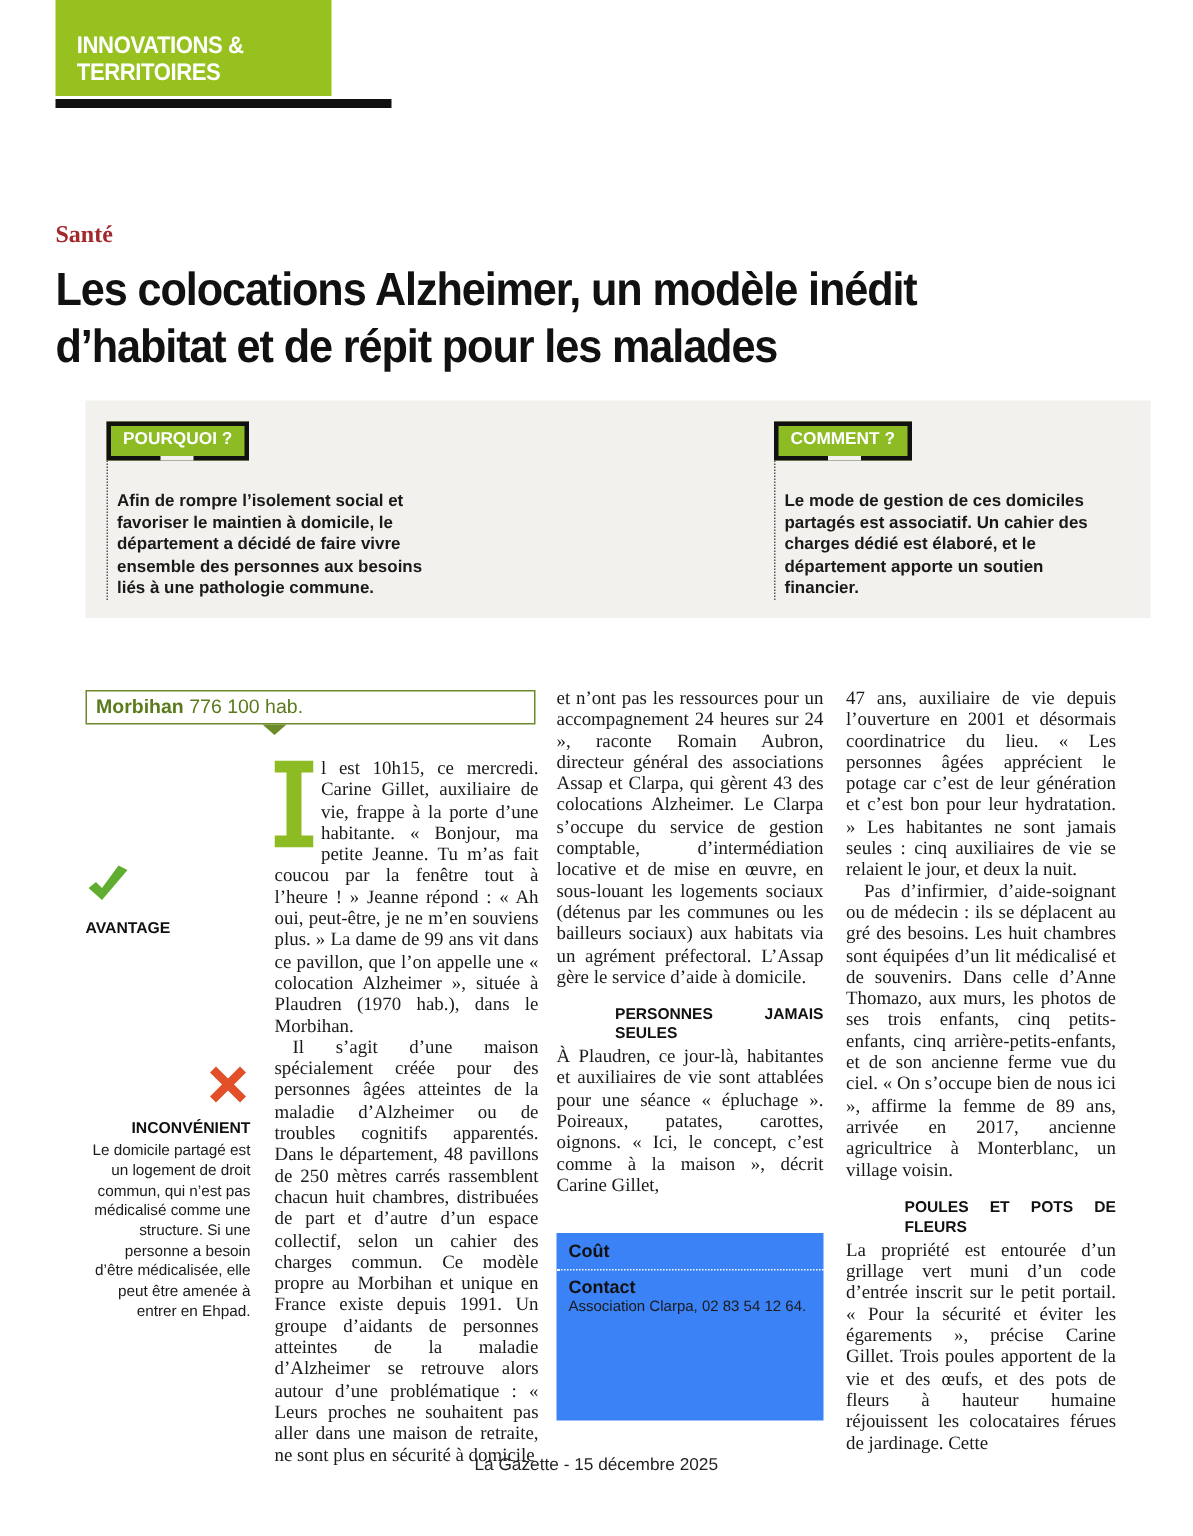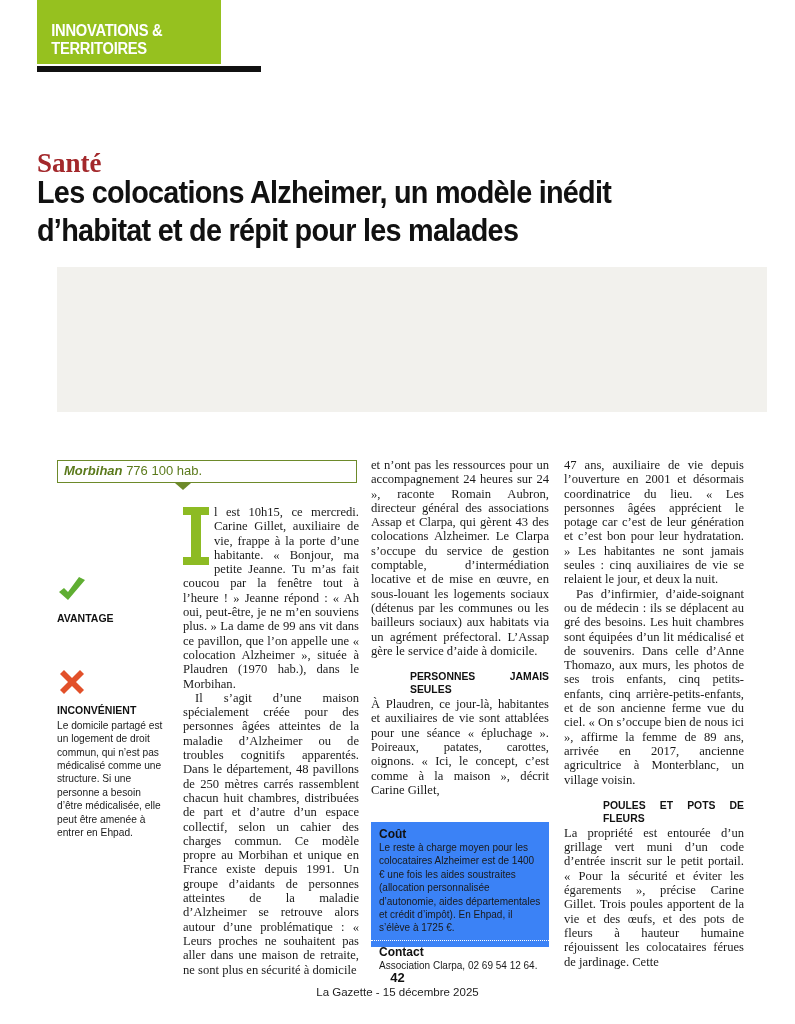--- a/index.html
+++ b/index.html
@@ -3,32 +3,32 @@
 <meta charset="utf-8">
 <style>
   * { box-sizing: border-box; margin: 0; padding: 0; }
   html, body { width: 795px; height: 1024px; background: #ffffff; overflow: hidden; }
   body { position: relative; font-family: "Liberation Sans", sans-serif; color: #111; }
 
   .banner { position: absolute; left: 37px; top: 0; width: 184px; height: 64px; background: #96c11f; }
   .banner-text { position: absolute; right: 6px; bottom: 6px; color: #fff; font-family: "Liberation Sans", sans-serif; font-weight: bold; font-size: 16px; letter-spacing: -0.3px; transform: scaleX(0.92); transform-origin: right bottom; }
   .banner-rule { position: absolute; left: 37px; top: 66px; width: 224px; height: 6px; background: #111; }
 
-  .kicker { position: absolute; left: 37px; top: 148px; font-family: "Liberation Serif", serif; font-weight: bold; font-size: 27px; color: #a3282b; }
+  .kicker { position: absolute; left: 37px; top: 148px; font-family: "Liberation Serif", serif; font-weight: bold; font-size: 16px; color: #a3282b; }
   .headline { position: absolute; left: 37px; top: 174px; width: 720px; font-family: "Liberation Sans", sans-serif; font-weight: bold; font-size: 31px; line-height: 38px; letter-spacing: -0.8px; color: #111; transform: scaleX(0.93); transform-origin: left top; }
 
   .qbox { position: absolute; left: 57px; top: 267px; width: 710px; height: 145px; background: #f2f1ed; }
   .qcol { position: absolute; top: 14px; width: 225px; }
   .qtag { position: relative; display: inline-block; background: #8dbb23; border: 3px solid #111; padding: 3px 8px 4px; color: #fff; font-weight: bold; font-size: 11.5px; height: 26px; }
   .qtag::after { content: ""; position: absolute; left: 33px; bottom: -3px; width: 22px; height: 3px; background: #f2f1ed; }
   .qdots { position: absolute; left: 0; top: 26px; height: 93px; border-left: 1px dotted #555; }
   .qtext { position: absolute; left: 7px; top: 46px; width: 220px; font-weight: bold; font-size: 11.3px; line-height: 14.6px; color: #1a1a1a; }
 
   .loc { position: absolute; left: 57px; top: 460px; width: 300px; height: 23px; border: 1.5px solid #6d8a2a; padding: 2px 6px; font-size: 13px; color: #5b7a1c; }
-  .loc b { color: #5b7a1c; font-style: italic; }
+  .loc b { color: #5b7a1c; }
   .loc-arrow { position: absolute; left: 175px; top: 483px; width: 0; height: 0; border-left: 8px solid transparent; border-right: 8px solid transparent; border-top: 7px solid #6d8a2a; }
 
   .side { position: absolute; left: 57px; width: 110px; font-size: 10.2px; line-height: 13.4px; color: #1a1a1a; }
   .side h4 { font-size: 10.5px; font-weight: bold; color: #111; margin-bottom: 1px; }
   .side-icon { width: 30px; height: 30px; margin-bottom: 4px; }
 
   .col { position: absolute; font-family: "Liberation Serif", serif; font-size: 12.6px; line-height: 14.3px; color: #1a1a1a; text-align: justify; }
   .col p { margin: 0; }
   .col p.indent { text-indent: 12px; }
   .dropcap { float: left; width: 26px; height: 58px; margin: 2px 5px 0 0; position: relative; }
@@ -47,36 +47,46 @@
 
 <div class="banner">
   <span class="banner-text">INNOVATIONS &amp; TERRITOIRES</span>
 </div>
 <div class="banner-rule"></div>
 
 <div class="kicker">Santé</div>
 <h1 class="headline">Les colocations Alzheimer, un modèle inédit d’habitat et de répit pour les malades</h1>
 
 <div class="qbox">
+  <div class="qcol" style="left:14px;">
+    <div class="qtag">POURQUOI ?</div>
+    <div class="qdots"></div>
+    <div class="qtext">Afin de rompre l’isolement social et favoriser le maintien à domicile, le département a décidé de faire vivre ensemble des personnes aux besoins liés à une pathologie commune.</div>
+  </div>
+  <div class="qcol" style="left:459px;">
+    <div class="qtag">COMMENT ?</div>
+    <div class="qdots"></div>
+    <div class="qtext">Le mode de gestion de ces domiciles partagés est associatif. Un cahier des charges dédié est élaboré, et le département apporte un soutien financier.</div>
+  </div>
 </div>
 
 <div class="loc">
   <b>Morbihan</b>
   <span>776 100 hab.</span>
 </div>
 <div class="loc-arrow"></div>
 
 <div class="side" style="top:575px;">
   <svg class="side-icon" viewBox="0 0 30 30">
     <path d="M2 17 L11 25 L28 5 L22 2 L11 17 L7 13 Z" fill="#5fae32"></path>
   </svg>
   <h4>AVANTAGE</h4>
 </div>
 
-<div class="side" style="top:667px;">
+<div class="side" style="top:708px;text-align:right;">
   <svg class="side-icon" viewBox="0 0 30 30">
     <path d="M3 7 L7 3 L15 11 L23 3 L27 7 L19 15 L27 23 L23 27 L15 19 L7 27 L3 23 L11 15 Z" fill="#e2502a"></path>
   </svg>
   <h4>INCONVÉNIENT</h4>
   <div>Le domicile partagé est un logement de droit commun, qui n’est pas médicalisé comme une structure. Si une personne a besoin d’être médicalisée, elle peut être amenée à entrer en Ehpad.</div>
 </div>
 
 <div class="col" style="left:183px; top:505px; width:176px;">
   <p>
     <span class="dropcap">
@@ -89,29 +99,27 @@
 </div>
 
 <div class="col" style="left:371px; top:458px; width:178px;">
   <p>et n’ont pas les ressources pour un accompagnement 24 heures sur 24 », raconte Romain Aubron, directeur général des associations Assap et Clarpa, qui gèrent 43 des colocations Alzheimer. Le Clarpa s’occupe du service de gestion comptable, d’intermédiation locative et de mise en œuvre, en sous-louant les logements sociaux (détenus par les communes ou les bailleurs sociaux) aux habitats via un agrément préfectoral. L’Assap gère le service d’aide à domicile.</p>
   <h5>PERSONNES JAMAIS SEULES</h5>
   <p>À Plaudren, ce jour-là, habitantes et auxiliaires de vie sont attablées pour une séance « épluchage ». Poireaux, patates, carottes, oignons. « Ici, le concept, c’est comme à la maison », décrit Carine Gillet,</p>
 </div>
 
 <div class="infobox">
   <h6>Coût</h6>
-  <div>Le reste à charge moyen pour les colocataires Alzheimer est de 1400 € une fois les aides soustraites (allocation personnalisée d’autonomie, aides départementales et crédit d’impôt). En Ehpad, il s’élève à 1725 €.</div>
   <div class="sep"></div>
   <h6>Contact</h6>
-  <div>Association Clarpa, 02 69 54 12 64.</div>
+  <div>Association Clarpa, 02 83 54 12 64.</div>
 </div>
 
 <div class="col" style="left:564px; top:458px; width:180px;">
   <p>47 ans, auxiliaire de vie depuis l’ouverture en 2001 et désormais coordinatrice du lieu. « Les personnes âgées apprécient le potage car c’est de leur génération et c’est bon pour leur hydratation. » Les habitantes ne sont jamais seules : cinq auxiliaires de vie se relaient le jour, et deux la nuit.</p>
   <p class="indent">Pas d’infirmier, d’aide-soignant ou de médecin : ils se déplacent au gré des besoins. Les huit chambres sont équipées d’un lit médicalisé et de souvenirs. Dans celle d’Anne Thomazo, aux murs, les photos de ses trois enfants, cinq petits-enfants, cinq arrière-petits-enfants, et de son ancienne ferme vue du ciel. « On s’occupe bien de nous ici », affirme la femme de 89 ans, arrivée en 2017, ancienne agricultrice à Monterblanc, un village voisin.</p>
   <h5>POULES ET POTS DE FLEURS</h5>
   <p>La propriété est entourée d’un grillage vert muni d’un code d’entrée inscrit sur le petit portail. « Pour la sécurité et éviter les égarements », précise Carine Gillet. Trois poules apportent de la vie et des œufs, et des pots de fleurs à hauteur humaine réjouissent les colocataires férues de jardinage. Cette</p>
 </div>
 
 <div class="footer">
-  <div class="pageno">42</div>
   <div class="publine">La Gazette - 15 décembre 2025</div>
 </div>
 
 </body></html>

